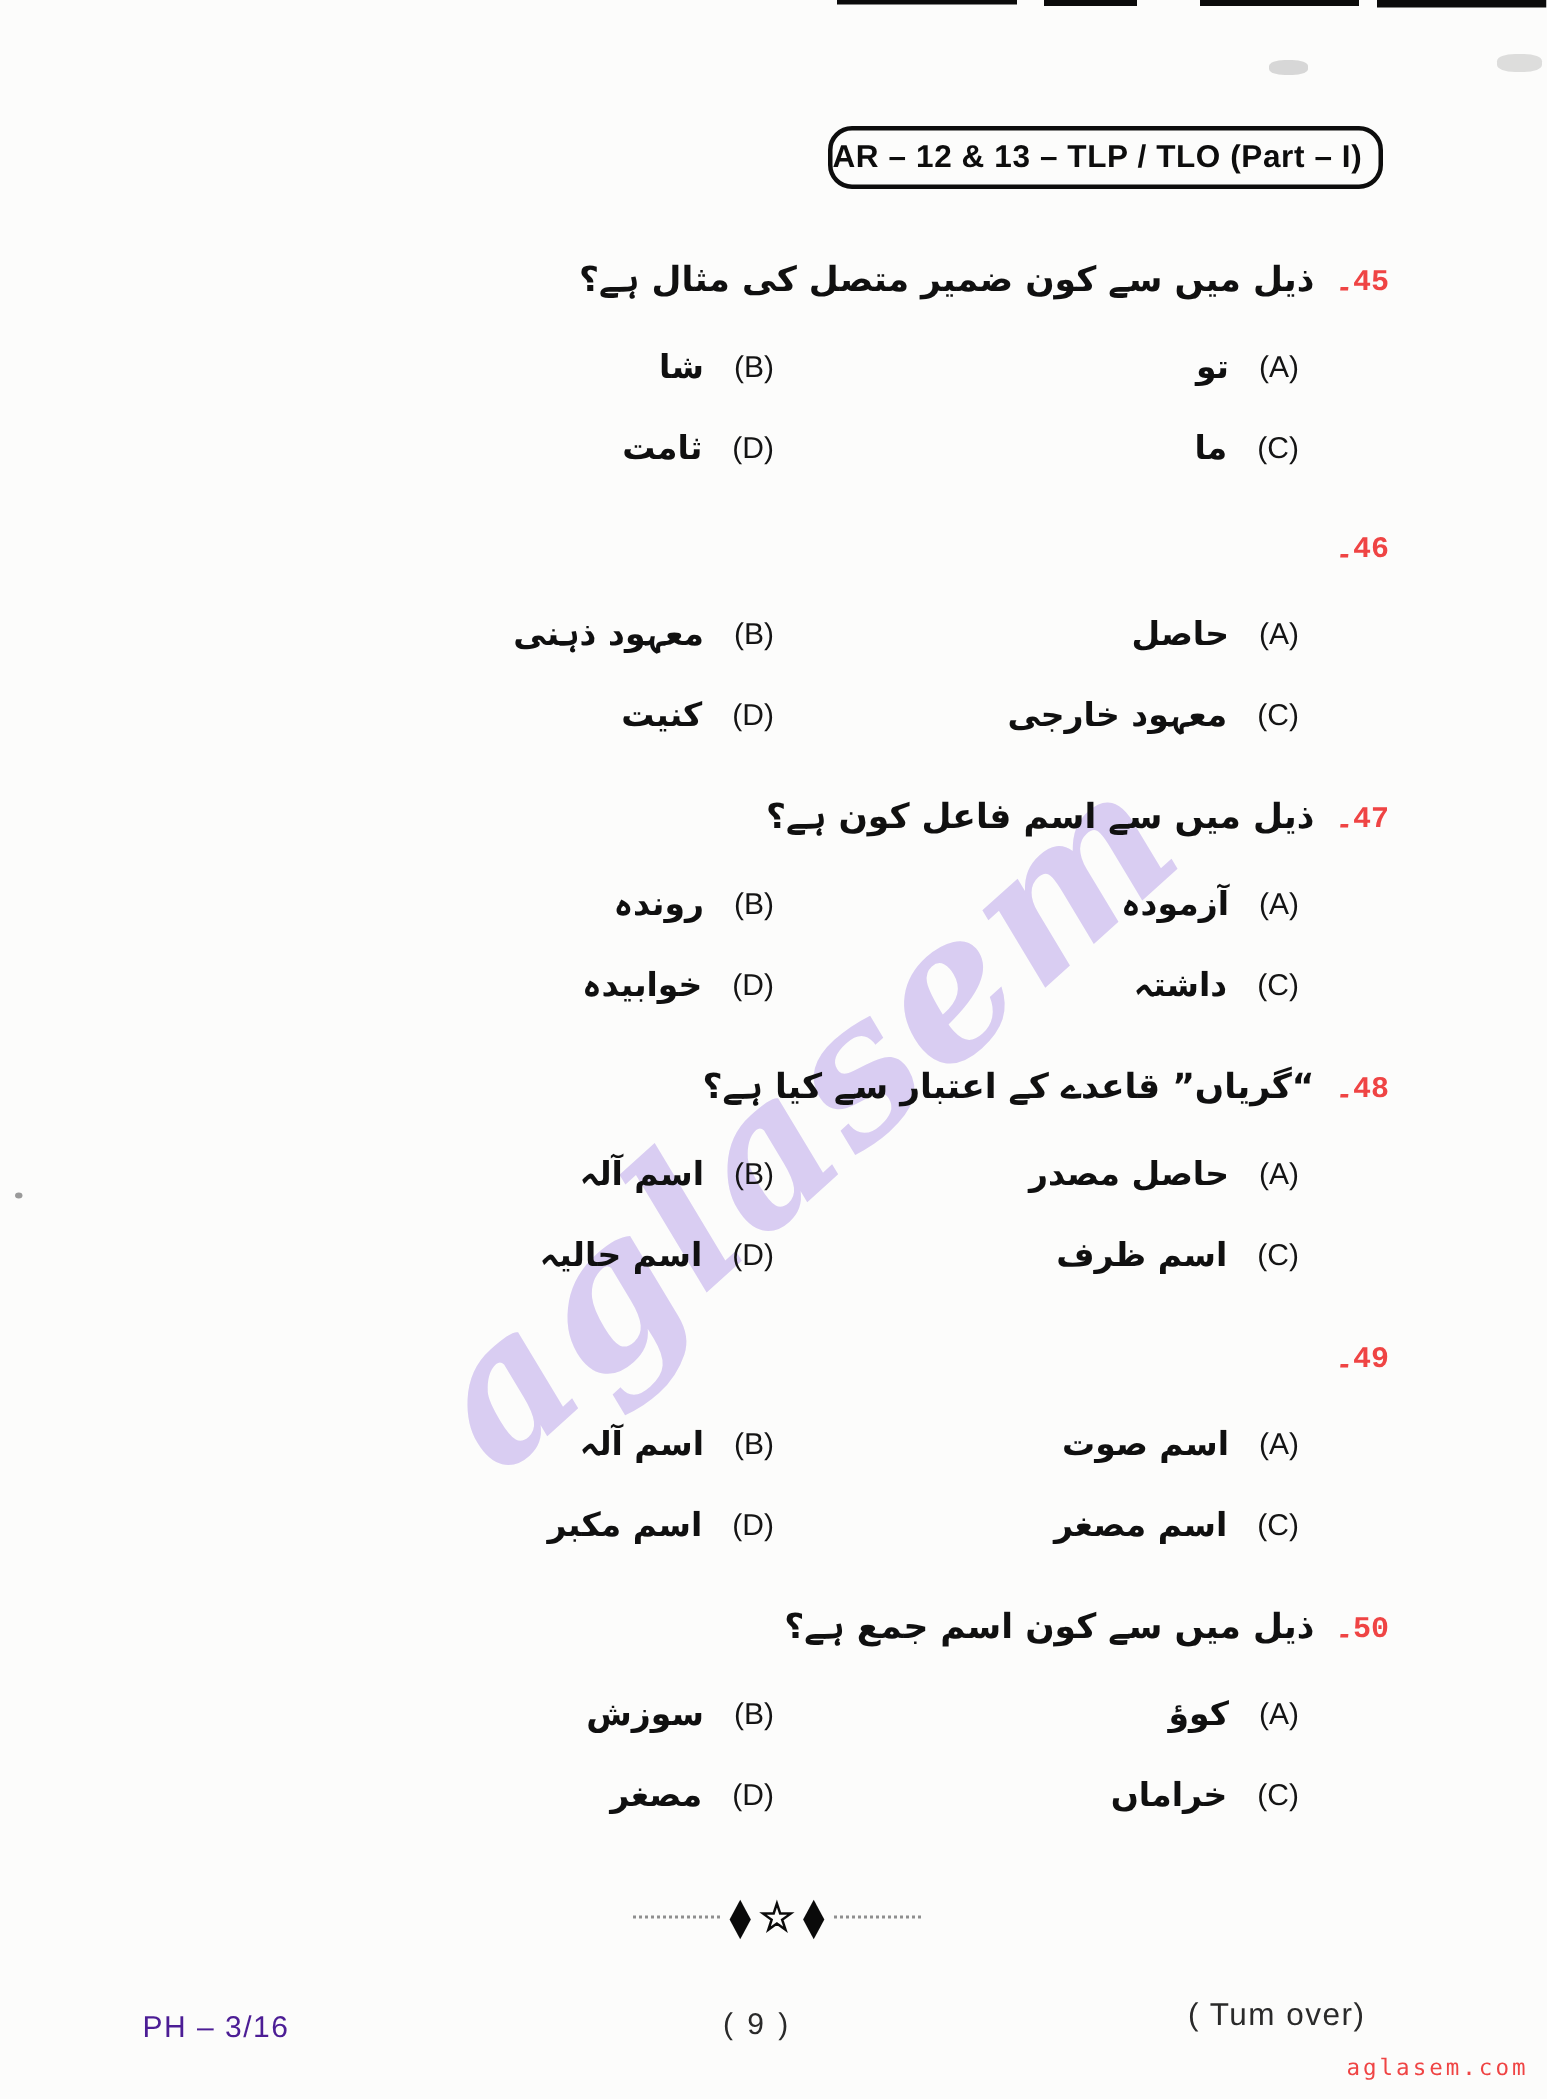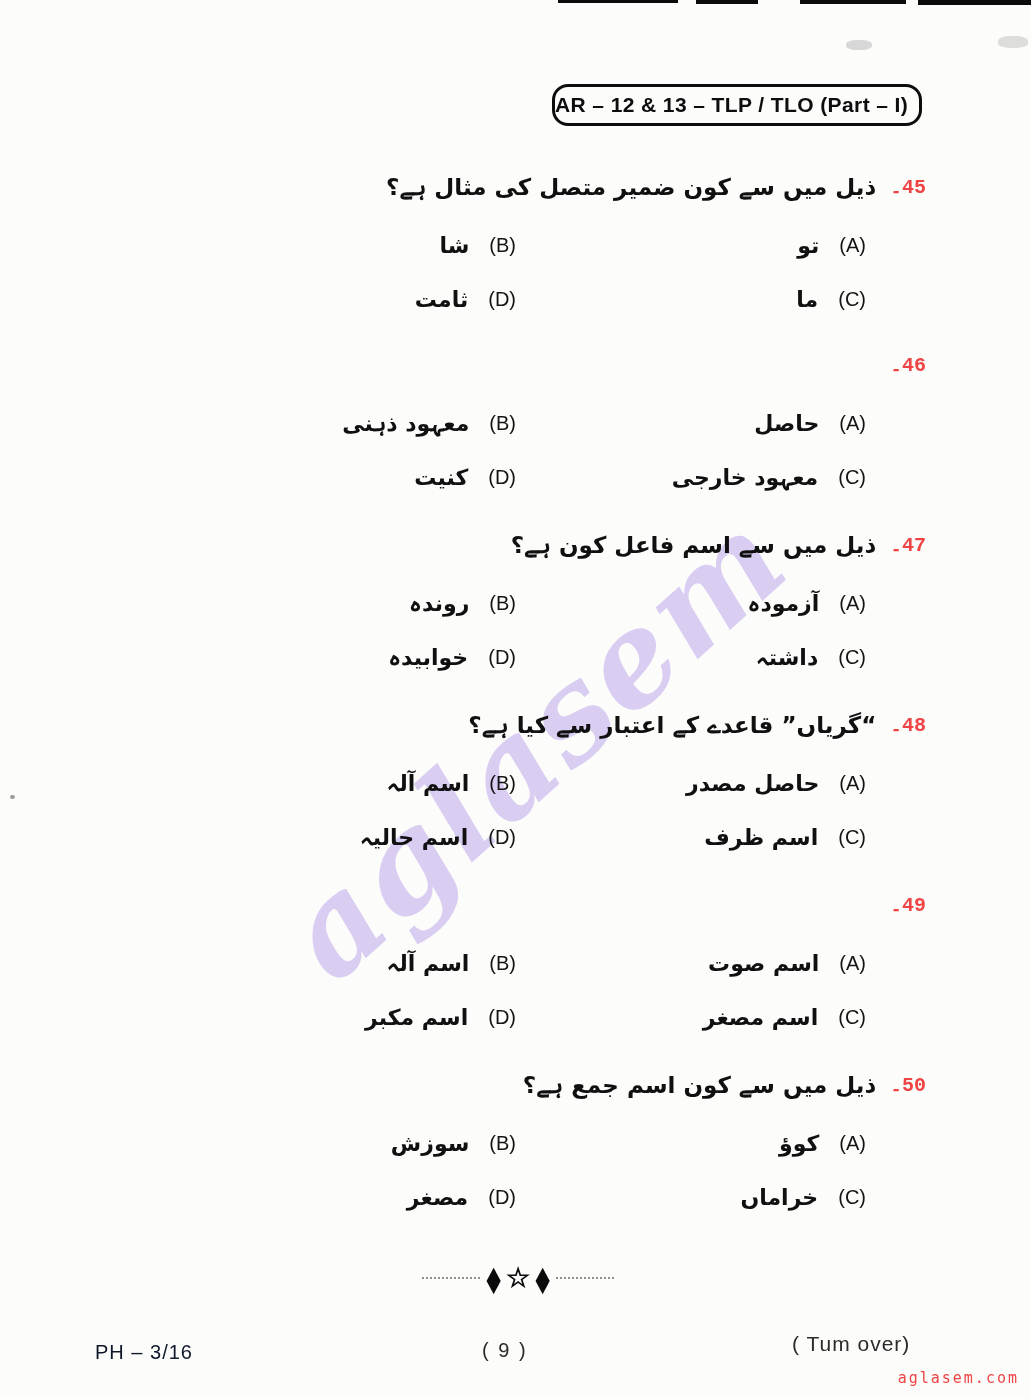--- a/index.html
+++ b/index.html
@@ -74,21 +74,21 @@
     display:flex;align-items:center;justify-content:center;z-index:1;
   }
   .div-dots{width:58px;border-top:2px dotted #8f8f8f;height:0;}
   .orn{display:flex;align-items:center;margin:0 2px;}
   .orn .wing{font-size:30px;color:#0a0a0a;line-height:1;}
   .orn .wing.left{transform:scaleX(.62) scaleY(1.15);}
   .orn .wing.right{transform:scaleX(.62) scaleY(1.15);}
   .orn .star{font-size:27px;font-weight:bold;color:#0a0a0a;line-height:1;margin:0 1px;}
 
   
-  .footer-left{position:absolute;left:95px;top:1341px;font-size:20px;letter-spacing:1px;color:#0f172a;z-index:1;}
+  .footer-left{position:absolute;left:95px;top:1341px;font-size:20px;letter-spacing:1px;color:#4c1d95;z-index:1;}
   .footer-center{position:absolute;left:482px;top:1339px;font-size:20px;letter-spacing:2px;color:#2a2a2a;z-index:1;}
   .footer-right{position:absolute;left:792px;top:1332px;font-size:21px;letter-spacing:1px;color:#2a2a2a;z-index:1;}
   .site-credit{
     position:absolute;right:12px;top:1369px;
     font-family:"DejaVu Sans Mono",monospace;
     font-size:15px;letter-spacing:2px;color:#ef4444;z-index:1;
   }
 </style>
 </head>
 <body>

